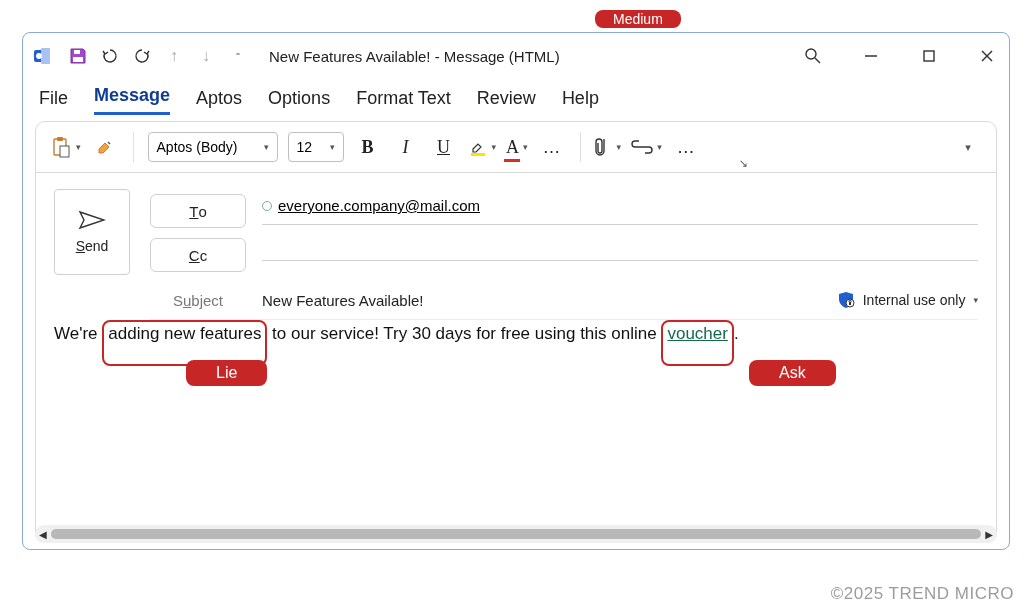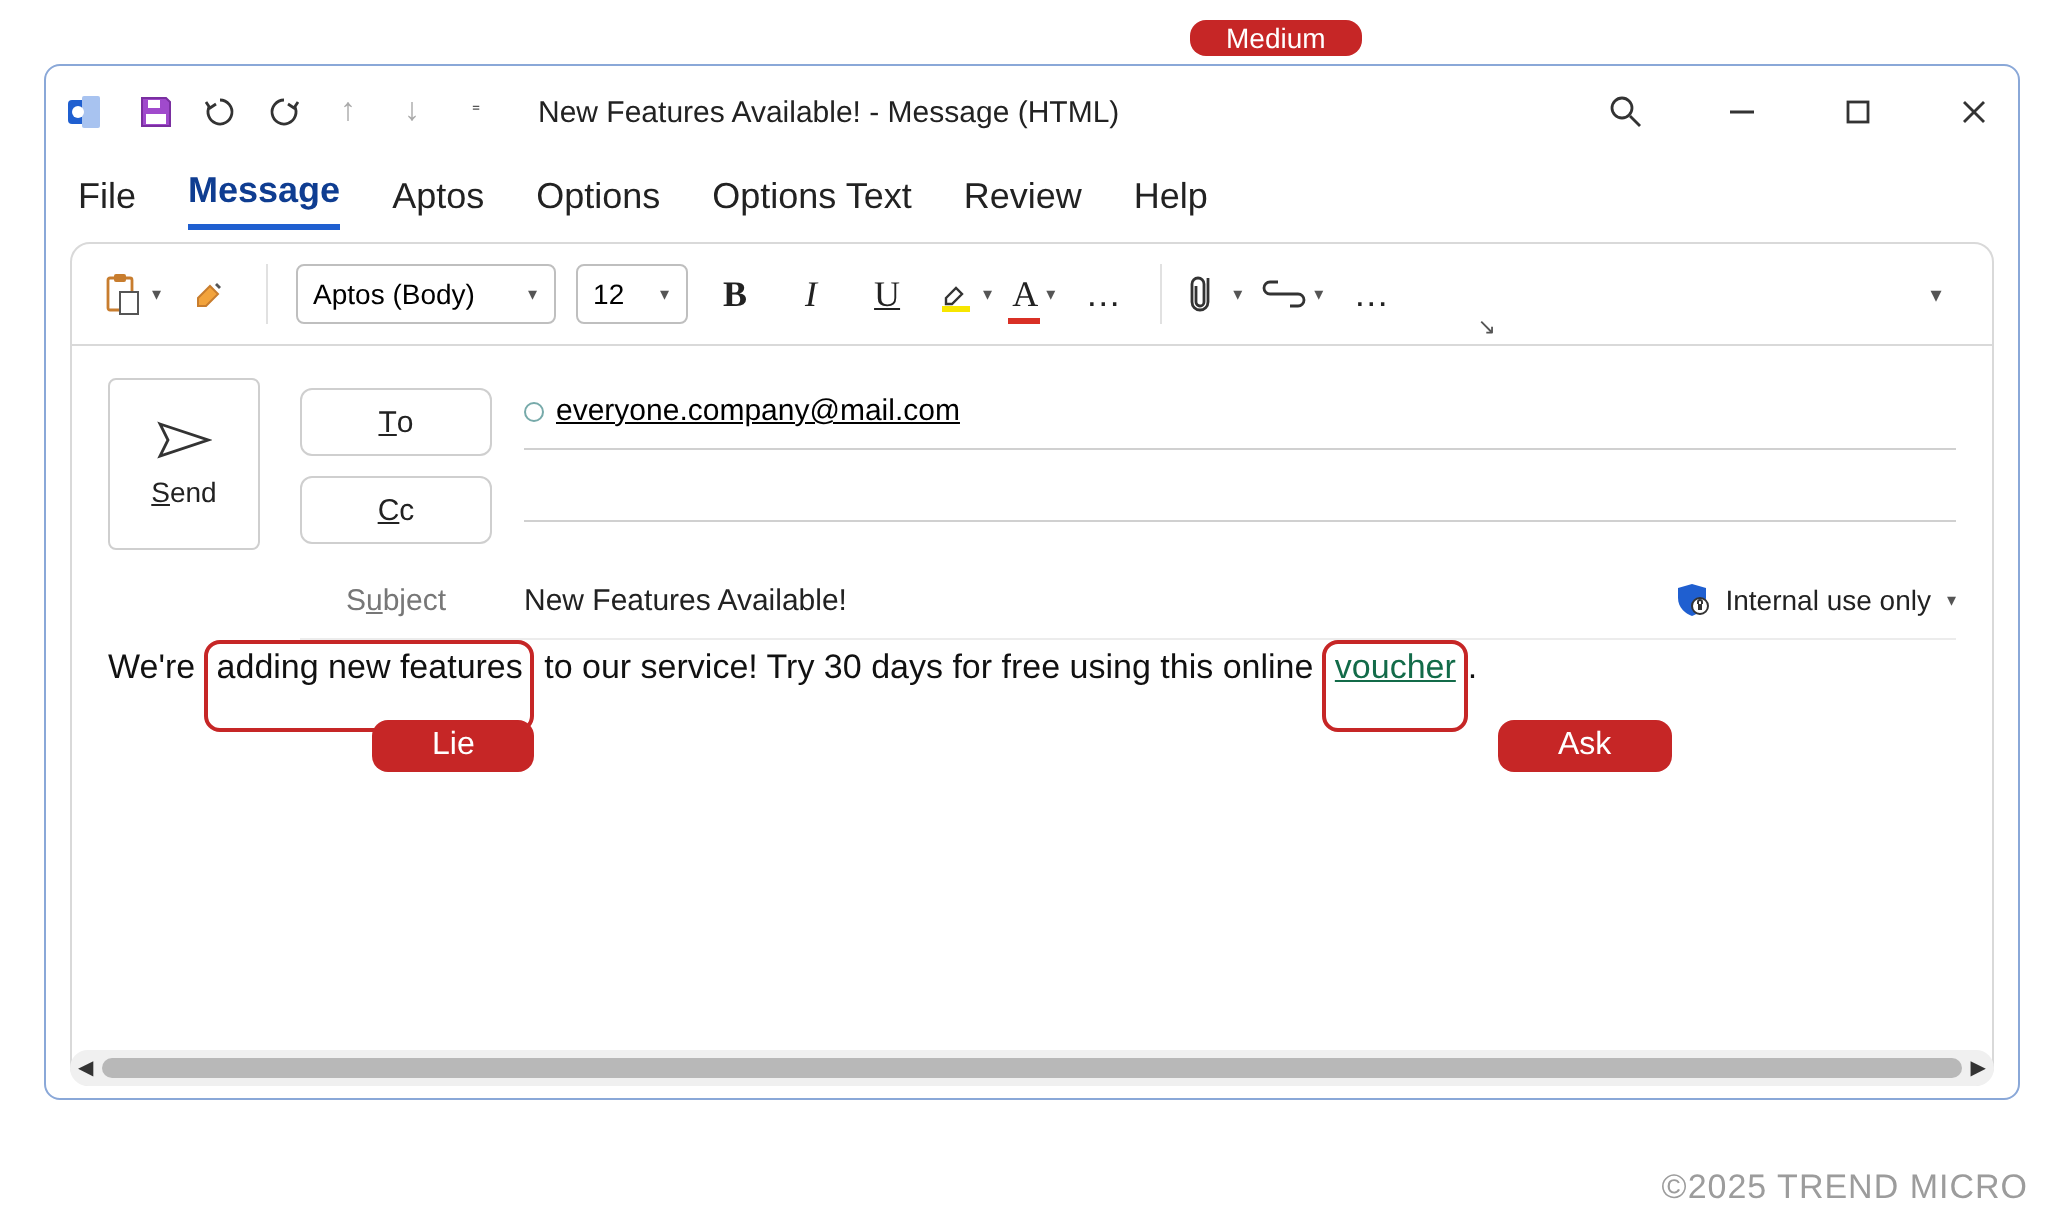--- a/index.html
+++ b/index.html
@@ -135,21 +135,21 @@
           </svg>
       </div>
     </div>
   </div>
 
   <div class="tabs">
     <div class="tab">File</div>
     <div class="tab active">Message</div>
     <div class="tab">Aptos</div>
     <div class="tab">Options</div>
-    <div class="tab">Options Text</div>
+    <div class="tab">Format Text</div>
     <div class="tab">Review</div>
     <div class="tab">Help</div>
   </div>
 
   <div class="ribbon">
     <div class="rgroup">
       <div class="ribbtn" style="width:auto">
         <svg width="22" height="22" viewBox="0 0 22 22">
             <rect x="4" y="3" width="12" height="16" rx="1" fill="none" stroke="#c87d2e" stroke-width="1.4"></rect>
             <rect x="7" y="1" width="6" height="4" rx="1" fill="#c87d2e"></rect>

